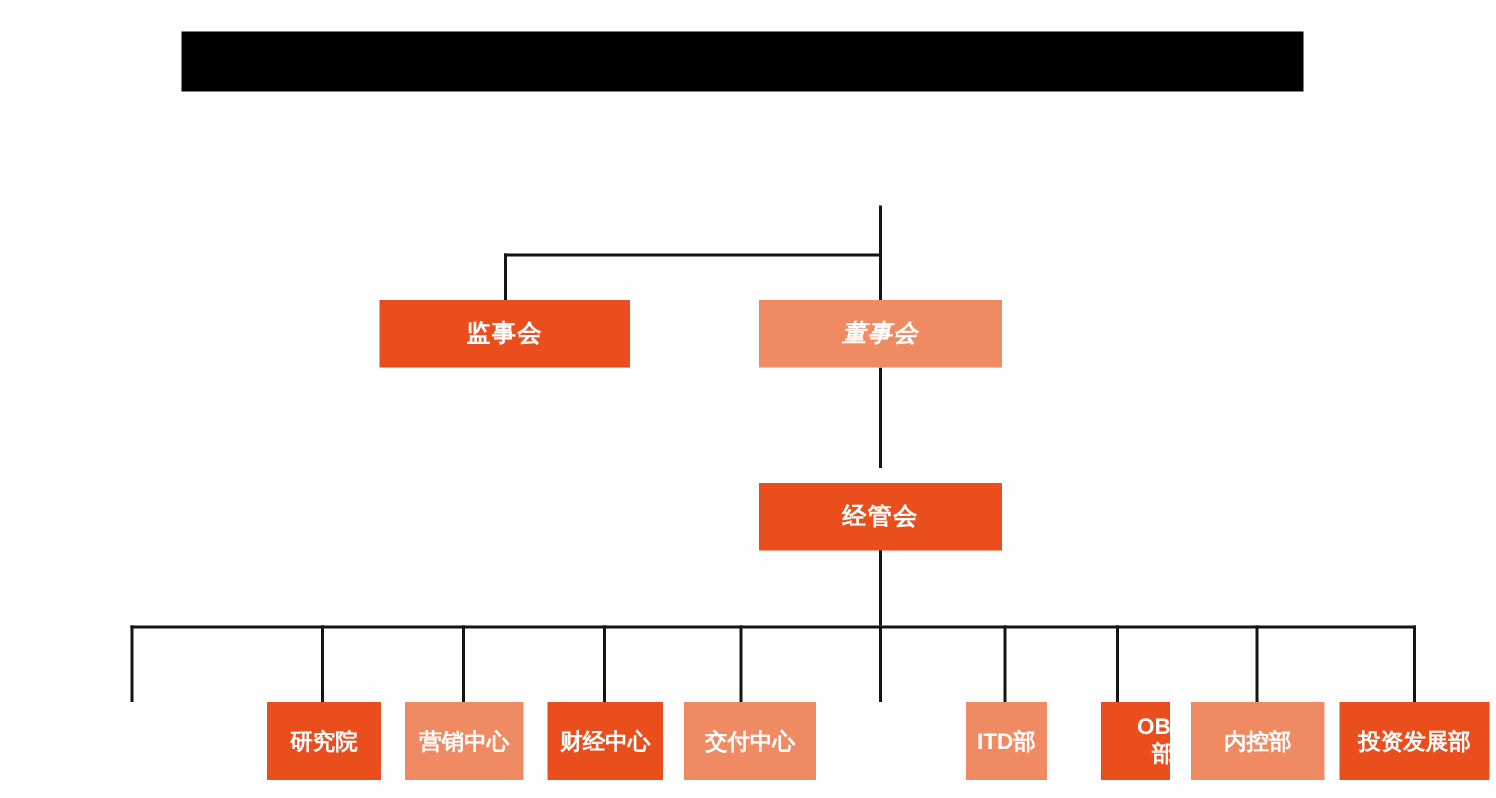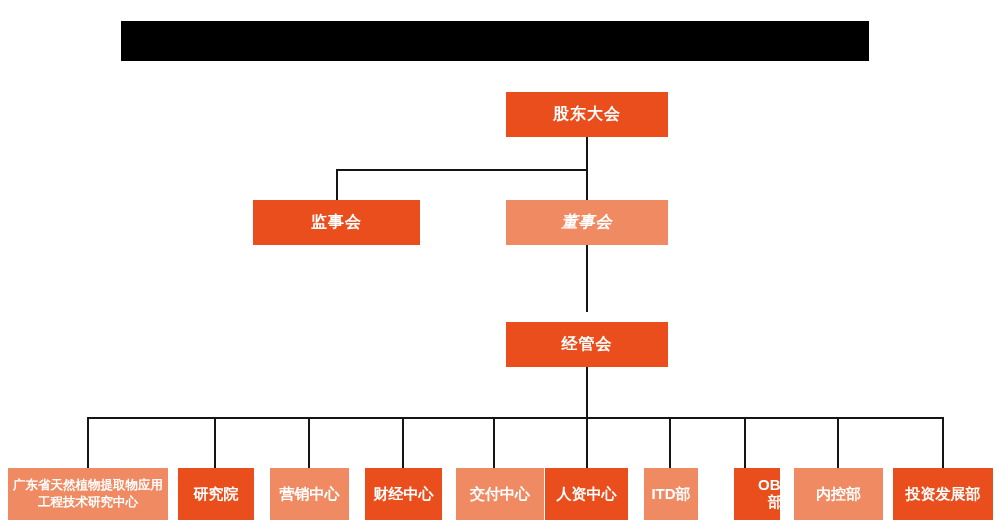--- a/index.html
+++ b/index.html
@@ -99,29 +99,26 @@
   <div class="line v drop dr1"></div>
   <div class="line v drop dr2"></div>
   <div class="line v drop dr3"></div>
   <div class="line v drop dr4"></div>
   <div class="line v drop dr5"></div>
   <div class="line v drop dr6"></div>
   <div class="line v drop dr7"></div>
   <div class="line v drop dr8"></div>
   <div class="line v drop dr9"></div>
 
-  <div class="node dark n-shareholders">股东大会</div>
   <div class="node dark n-supervisors">监事会</div>
   <div class="node light n-directors">董事会</div>
   <div class="node dark n-management">经管会</div>
 
-  <div class="node light dept d0">广东省天然植物提取物应用工程技术研究中心</div>
   <div class="node dark dept d1">研究院</div>
   <div class="node light dept d2">营销中心</div>
   <div class="node dark dept d3">财经中心</div>
   <div class="node light dept d4">交付中心</div>
-  <div class="node dark dept d5">人资中心</div>
   <div class="node light dept d6">ITD部</div>
   <div class="node dark dept d7">OBM部</div>
   <div class="node light dept d8">内控部</div>
   <div class="node dark dept d9">投资发展部</div>
 
 </div>
 
 </body></html>

